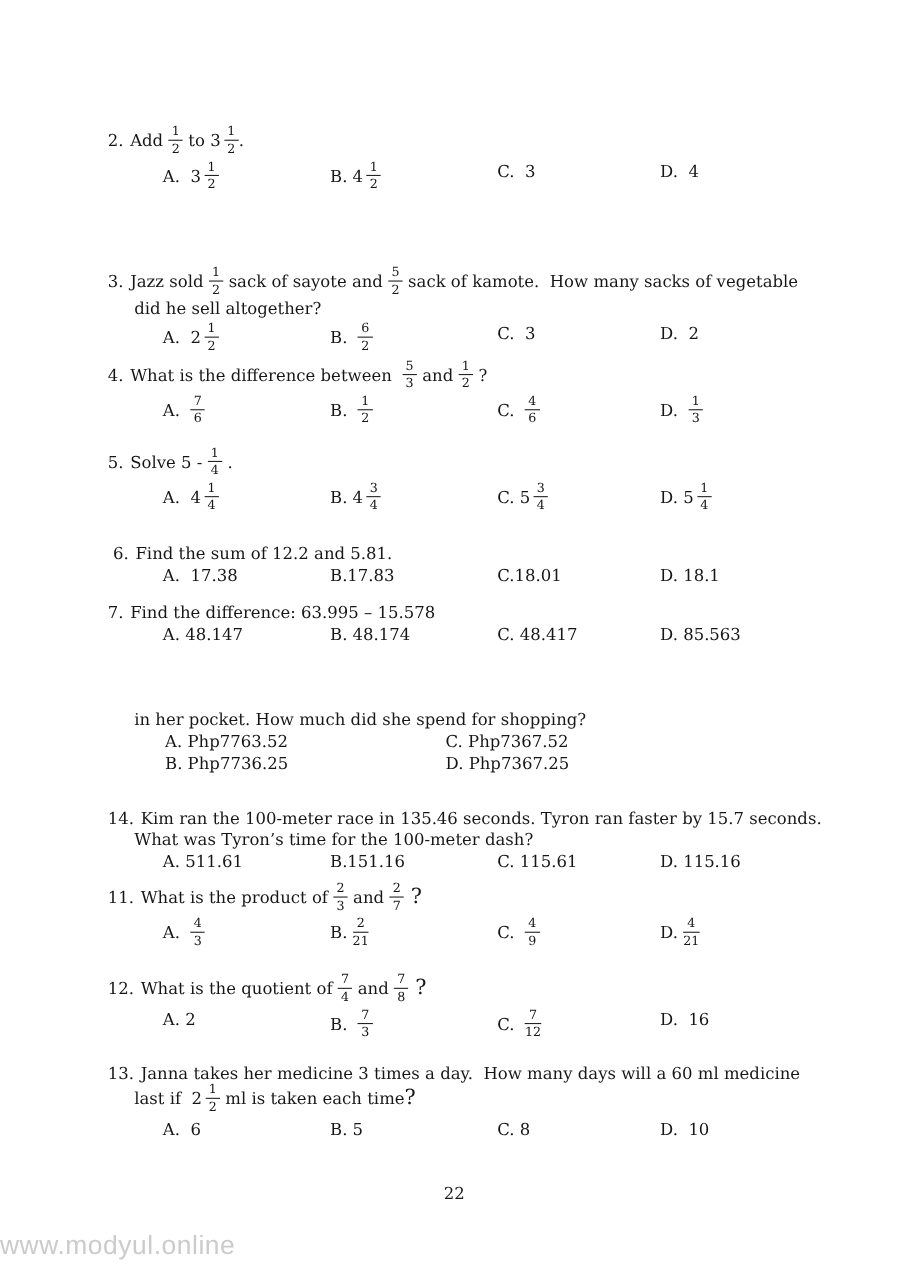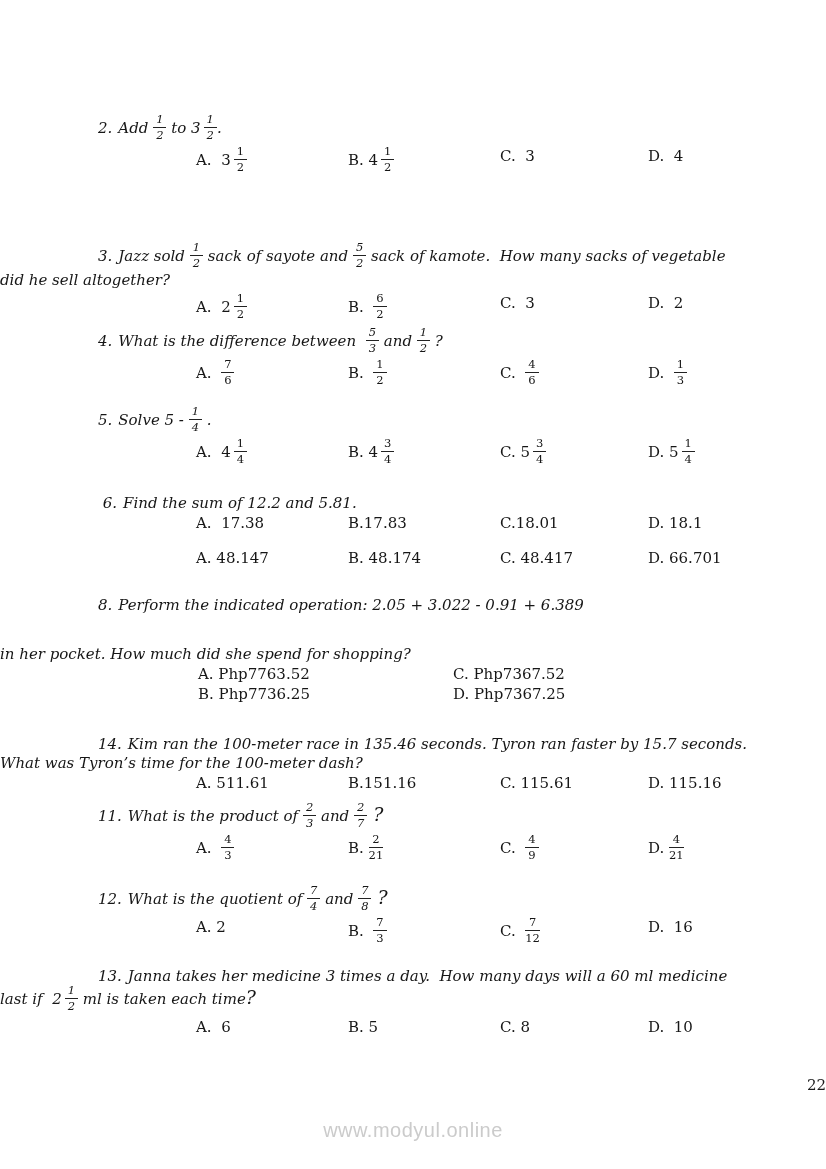--- a/index.html
+++ b/index.html
@@ -6,26 +6,26 @@
   #page{
     position:relative;
     width:826px;height:1169px;
     background:#ffffff;
     font-family:"DejaVu Serif","Liberation Serif",serif;
     font-size:15px;
     color:#161616;
     overflow:hidden;
   }
   .q{position:absolute;left:0;width:826px;box-sizing:border-box;}
-  .line{line-height:19px;white-space:pre;font-style:italic;}
+  .line{line-height:19px;white-space:pre;}
   .fline{padding-left:98px;}
-  .cont{}
+  .cont{padding-left:122px;}
   .qnum{white-space:pre;margin-right:6px;}
   .qtext{white-space:pre;}
-  .optrow{position:relative;height:19px;margin-top:4px;margin-left:48px;}
+  .optrow{position:relative;height:19px;margin-top:4px;}
   .optrow.tight{margin-top:1px;}
   .opt{position:absolute;top:0;white-space:pre;line-height:19px;}
   .c0{left:148px}.c1{left:300px}.c2{left:452px}.c3{left:600px}
   .L{left:150px}.R{left:405px}
   
   .frac{
     display:inline-block;vertical-align:middle;text-align:center;
     font-size:11.5px;line-height:1.1;position:relative;top:-2px;
   }
   .fn{display:block;padding:0 3px 1px;border-bottom:1.1px solid #222;}
@@ -41,27 +41,26 @@
   #questions .q:nth-of-type(5){top:494px}
   #questions .q:nth-of-type(6){top:548px}
   #questions .q:nth-of-type(7){top:596px}
   #questions .q:nth-of-type(8){top:645px}
   #questions .q:nth-of-type(9){top:735px}
   #questions .q:nth-of-type(10){top:803px}
   #questions .q:nth-of-type(11){top:886px}
   #questions .q:nth-of-type(12){top:967px}
   .page-number{
     position:absolute;top:1076px;left:0;width:826px;
-    text-align:right;font-size:15px;color:#1b1b1b;
+    text-align:center;font-size:15px;color:#1b1b1b;
   }
   .watermark{
     position:absolute;top:1119px;left:0;width:826px;
-    text-align:center;
     font-family:"Liberation Sans","DejaVu Sans",sans-serif;
-    font-size:20px;color:#cbcbcb;letter-spacing:0.5px;
+    font-size:24px;color:#cbcbcb;letter-spacing:0.5px;
   }
 </style>
 </head>
 <body>
 
 <div id="page">
   <div id="questions">
       <div class="q">
         <div class="line fline"><span class="qnum">2.</span><span class="qtext"><span class="txt">Add </span><span class="frac"><span class="fn">1</span><span class="fd">2</span></span><span class="txt"> to </span><span class="mixed"><span class="whole">3</span><span class="frac"><span class="fn">1</span><span class="fd">2</span></span></span><span class="txt">.</span></span></div>
         <div class="optrow">
@@ -102,29 +101,29 @@
       <div class="q">
         <div class="line fline"><span class="qnum"> 6.</span><span class="qtext"><span class="txt">Find the sum of 12.2 and 5.81.</span></span></div>
         <div class="optrow tight">
           <span class="opt c0"><span class="txt">A.  17.38</span></span>
           <span class="opt c1"><span class="txt">B.17.83</span></span>
           <span class="opt c2"><span class="txt">C.18.01</span></span>
           <span class="opt c3"><span class="txt">D. 18.1</span></span>
         </div>
       </div>
       <div class="q">
+        <div class="line fline"><span class="qnum">7.</span><span class="qtext"><span class="txt">Find the difference: 63.995 – 15.578</span></span></div>
         <div class="optrow tight">
           <span class="opt c0"><span class="txt">A. 48.147</span></span>
           <span class="opt c1"><span class="txt">B. 48.174</span></span>
           <span class="opt c2"><span class="txt">C. 48.417</span></span>
-          <span class="opt c3"><span class="txt">D. 66.701</span></span>
+          <span class="opt c3"><span class="txt">D. 85.563</span></span>
         </div>
       </div>
       <div class="q">
-        <div class="line fline"><span class="qnum">8.</span><span class="qtext"><span class="txt">Perform the indicated operation: 2.05 + 3.022 - 0.91 + 6.389</span></span></div>
       </div>
       <div class="q">
         <div class="line cont"><span class="qtext"><span class="txt">in her pocket. How much did she spend for shopping?</span></span></div>
         <div class="optrow tight">
           <span class="opt L"><span class="txt">A. Php7763.52</span></span>
           <span class="opt R"><span class="txt">C. Php7367.52</span></span>
         </div>
         <div class="optrow tight">
           <span class="opt L"><span class="txt">B. Php7736.25</span></span>
           <span class="opt R"><span class="txt">D. Php7367.25</span></span>

